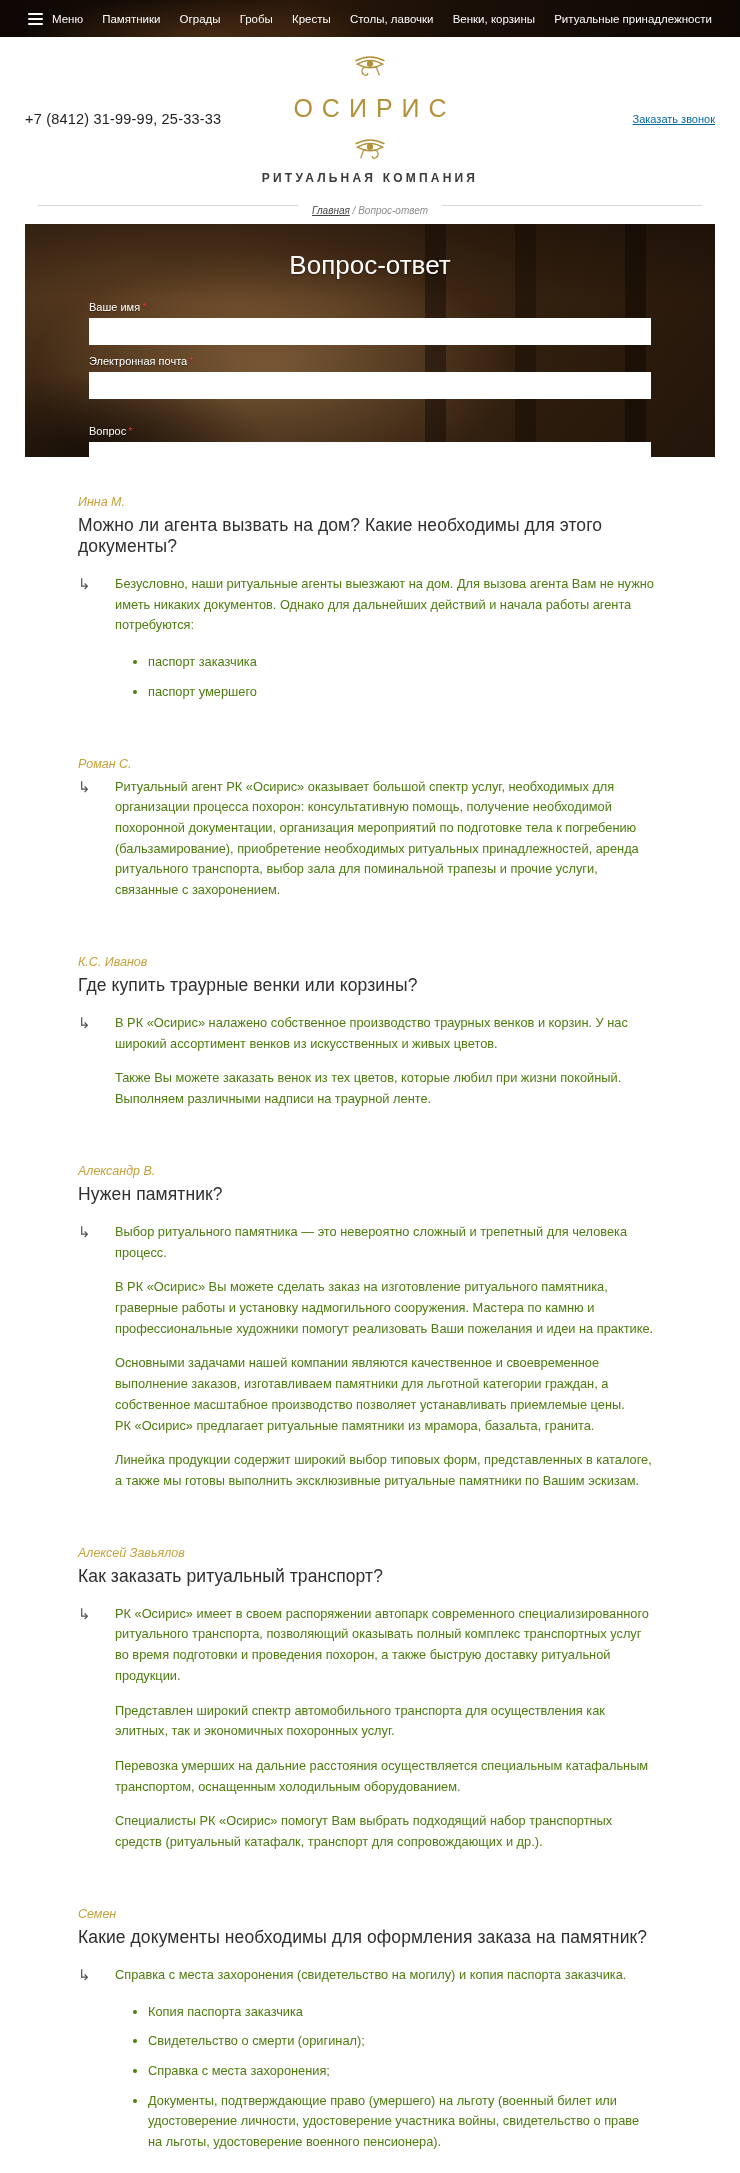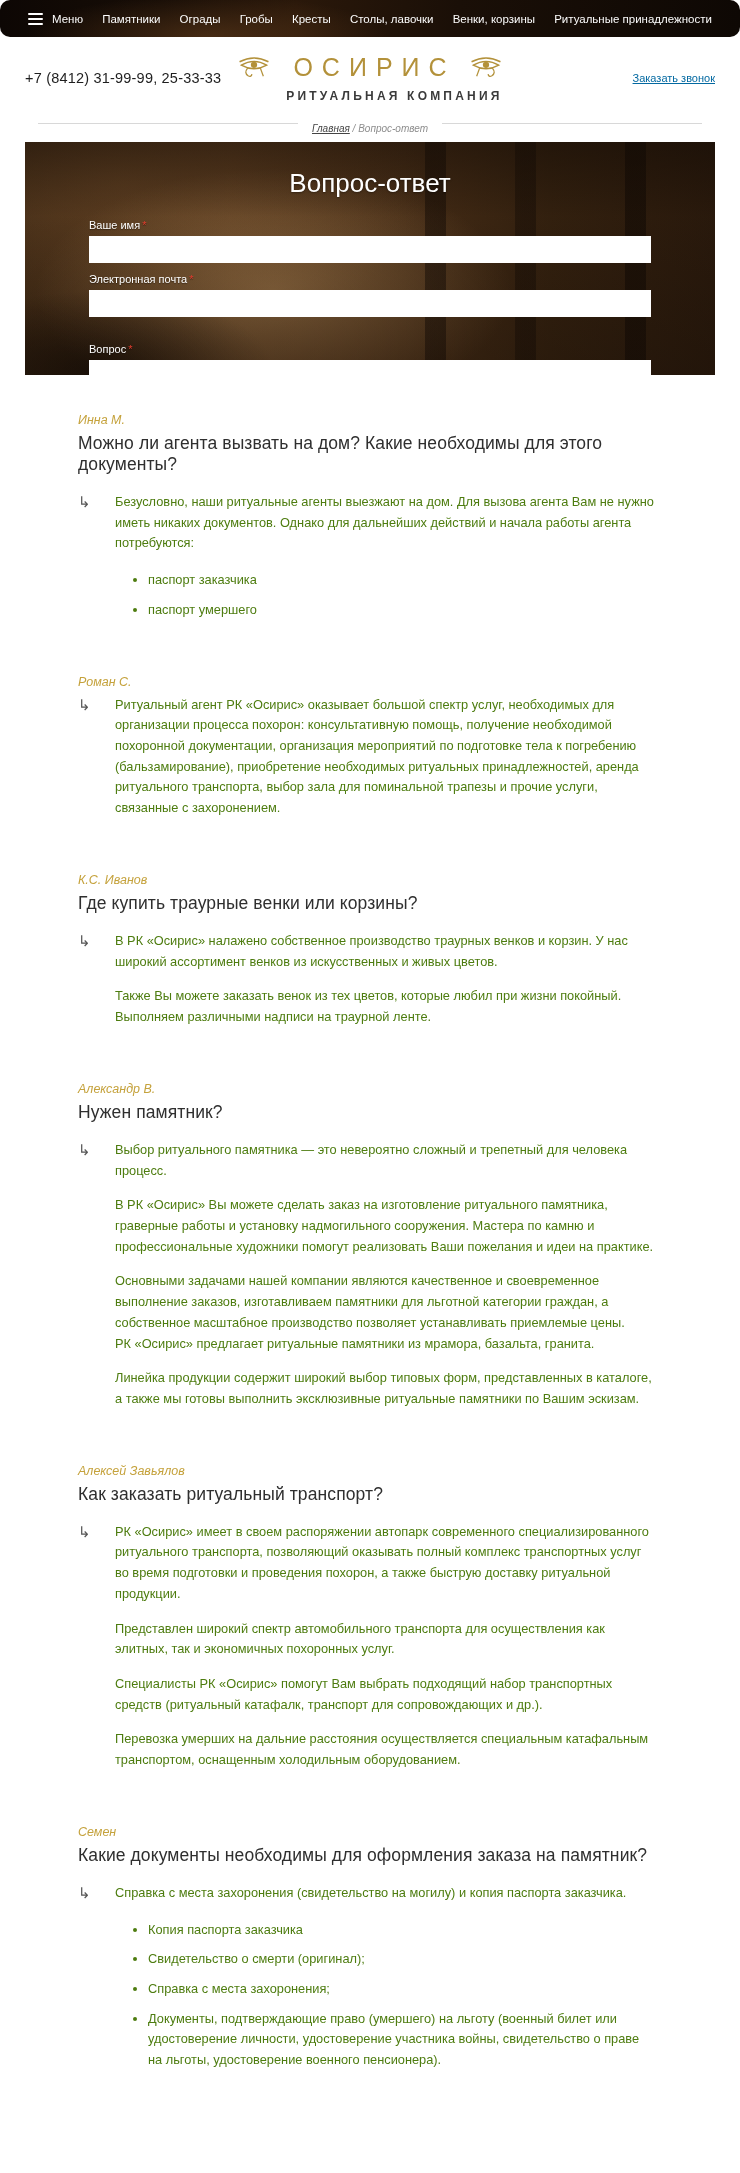--- a/index.html
+++ b/index.html
@@ -15,21 +15,20 @@
   
   .navbar {
     height: 37px;
     display: flex;
     align-items: center;
     justify-content: space-between;
     padding: 0 28px;
     background:
       radial-gradient(ellipse 260px 60px at 28% 100%, rgba(120,75,35,.45), transparent 70%),
       linear-gradient(90deg, #0d0704 0%, #170d06 22%, #2a180a 40%, #1a0f07 62%, #0e0804 100%);
-    border-radius: 10px;
   }
   .nav-left { display: flex; align-items: center; gap: 9px; cursor: pointer; }
   .burger { display: inline-flex; flex-direction: column; gap: 3px; }
   .burger span { width: 15px; height: 2px; background: #fff; border-radius: 1px; }
   .nav-item, .nav-menu-label {
     color: #fdfdfd;
     font-size: 11.5px;
     text-decoration: none;
     white-space: nowrap;
     cursor: pointer;
@@ -37,21 +36,21 @@
 
   
   .header {
     display: grid;
     grid-template-columns: 1fr auto 1fr;
     align-items: center;
     padding: 16px 25px 10px;
   }
   .header-phone { font-size: 14.5px; color: #1e1e1e; letter-spacing: .2px; }
   .logo { text-align: center; }
-  .logo-row { display: flex; align-items: center; justify-content: center; gap: 13px; }
+  .logo-row { display: flex; align-items: center; justify-content: center; gap: 13px; flex-direction: column; }
   .logo-title {
     font-size: 25px;
     color: #b3913a;
     letter-spacing: 9px;
     text-indent: 9px;
     font-weight: 400;
   }
   .logo-sub {
     margin-top: 7px;
     font-size: 12px;
@@ -320,22 +319,22 @@
   </article>
 
   <article class="qa-block">
     <div class="qa-author">Алексей Завьялов</div>
     <h2 class="qa-question">Как заказать ритуальный транспорт?</h2>
     <div class="qa-answer">
       <span class="qa-arrow">↳</span>
       <div class="qa-text">
           <p>РК «Осирис» имеет в своем распоряжении автопарк современного специализированного ритуального транспорта, позволяющий оказывать полный комплекс транспортных услуг во время подготовки и проведения похорон, а также быструю доставку ритуальной продукции.</p>
           <p>Представлен широкий спектр автомобильного транспорта для осуществления как элитных, так и экономичных похоронных услуг.</p>
+          <p>Перевозка умерших на дальние расстояния осуществляется специальным катафальным транспортом, оснащенным холодильным оборудованием.</p>
           <p>Специалисты РК «Осирис» помогут Вам выбрать подходящий набор транспортных средств (ритуальный катафалк, транспорт для сопровождающих и др.).</p>
-          <p>Перевозка умерших на дальние расстояния осуществляется специальным катафальным транспортом, оснащенным холодильным оборудованием.</p>
         </div>
     </div>
   </article>
 
   <article class="qa-block">
     <div class="qa-author">Семен</div>
     <h2 class="qa-question">Какие документы необходимы для оформления заказа на памятник?</h2>
     <div class="qa-answer">
       <span class="qa-arrow">↳</span>
       <div class="qa-text">

